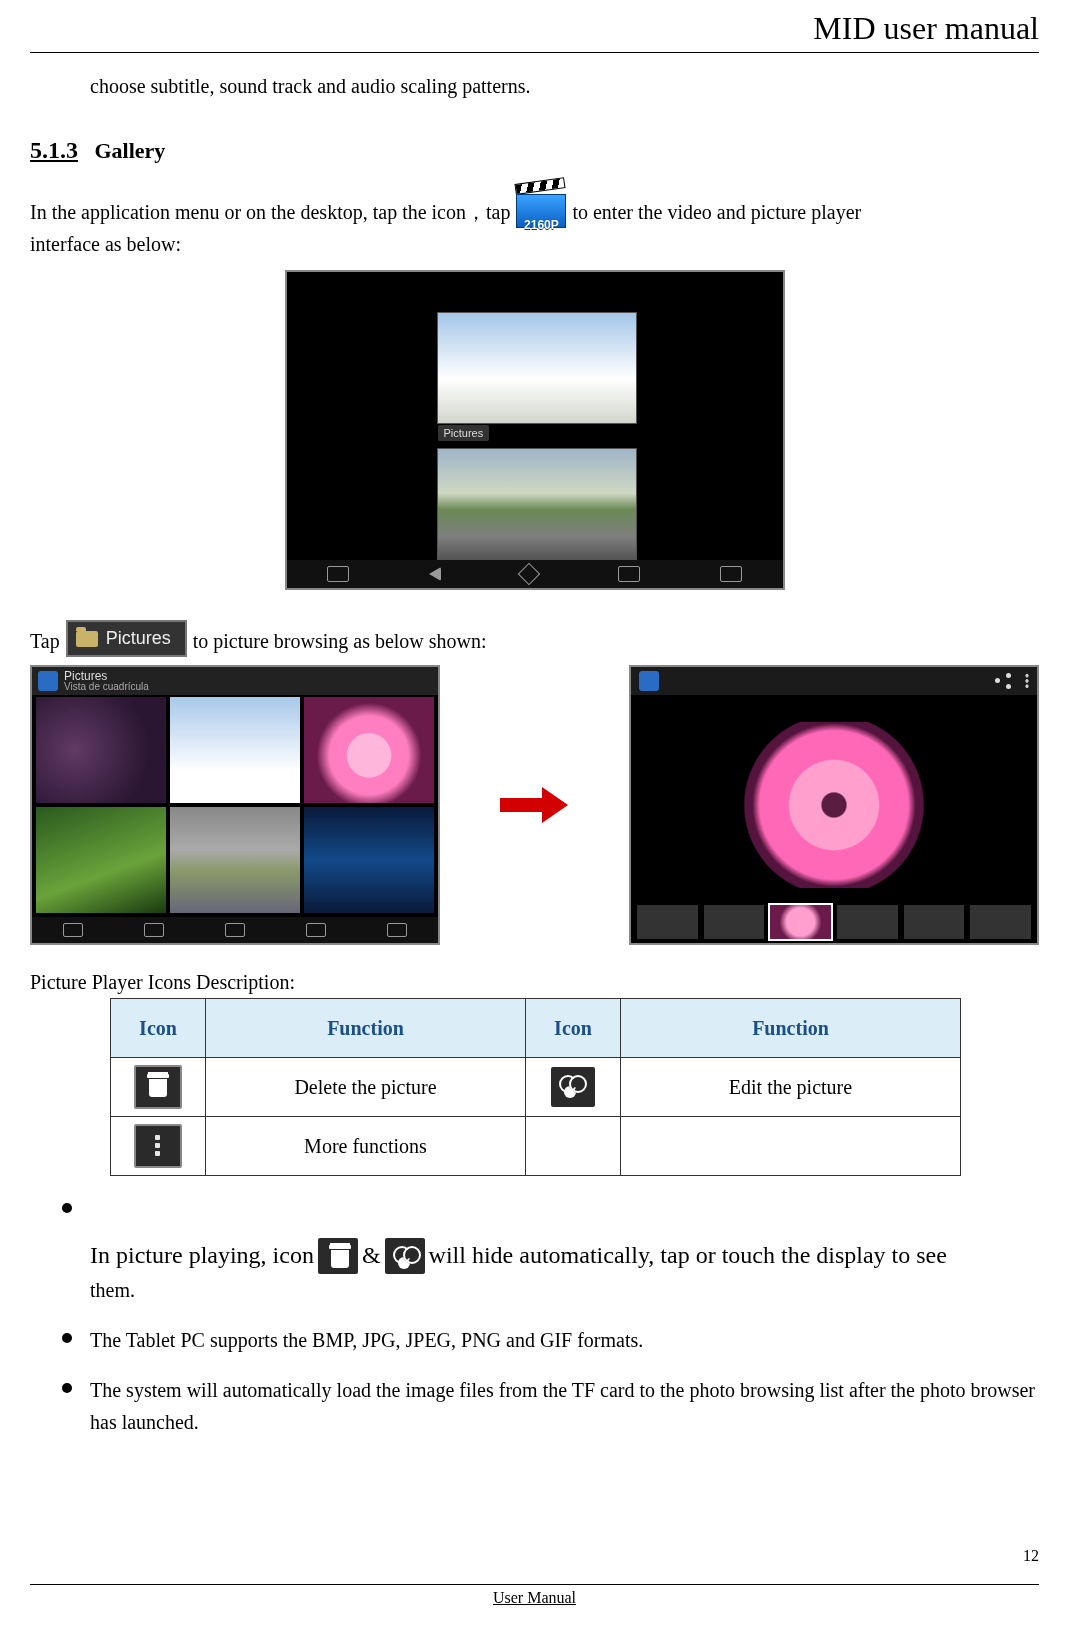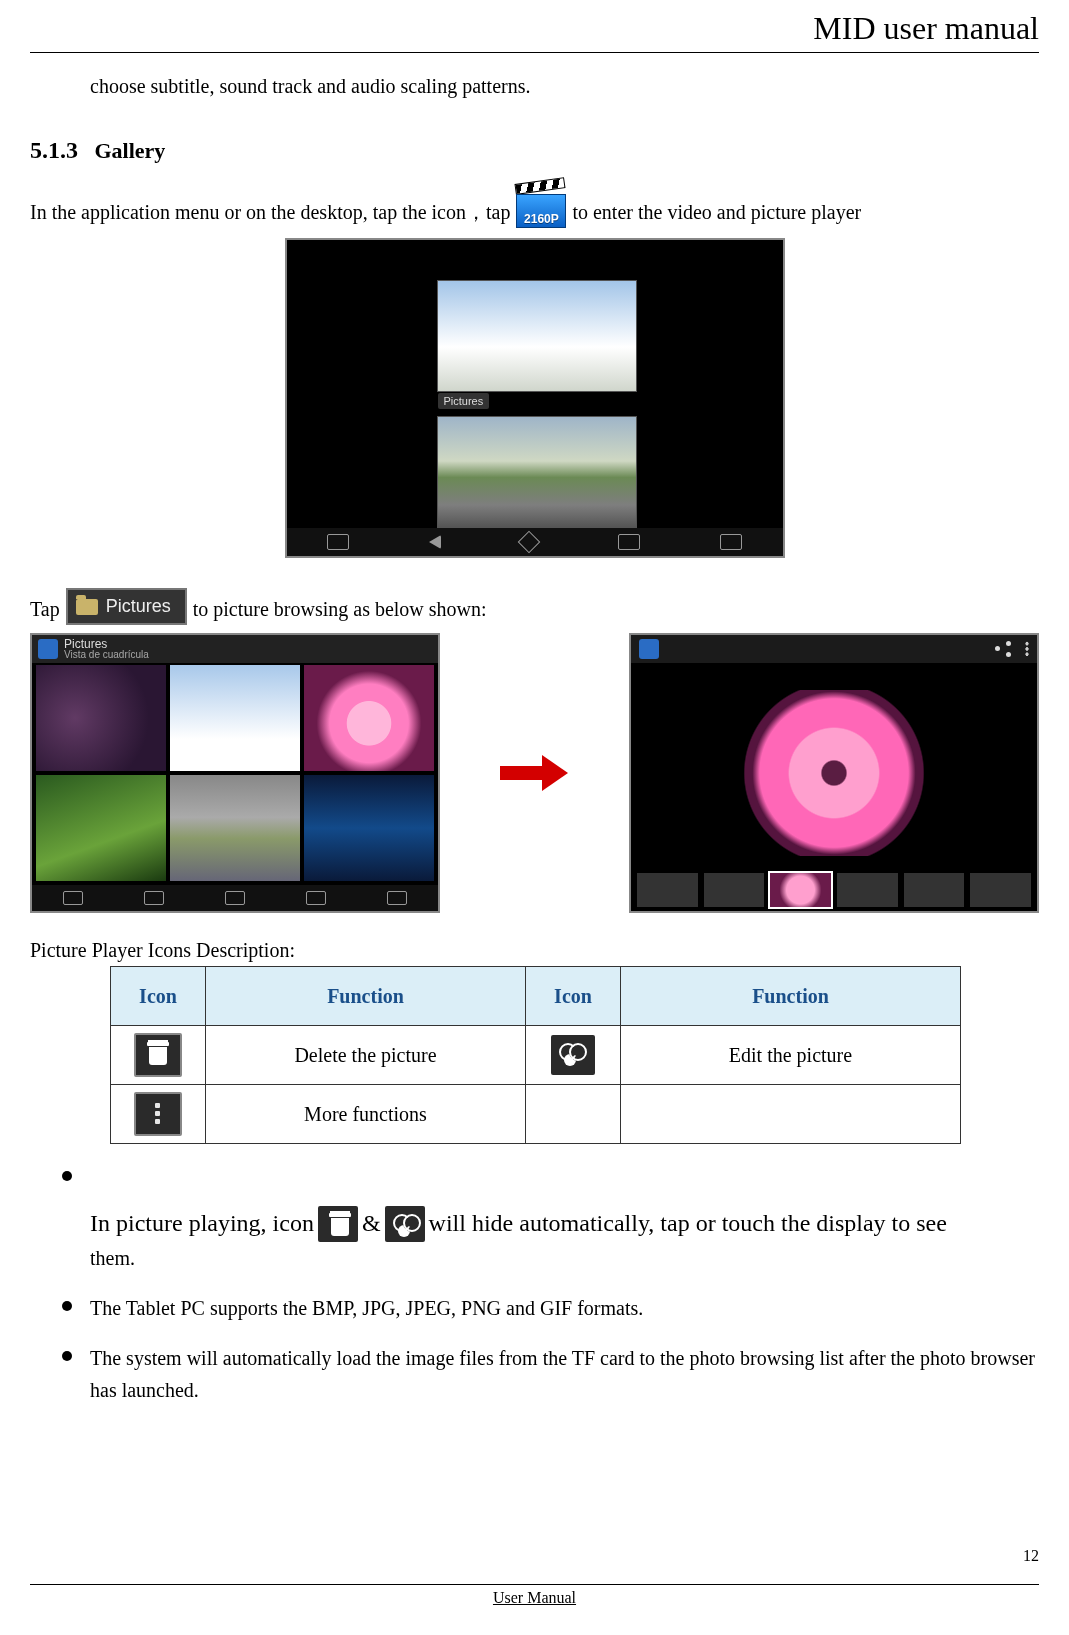--- a/index.html
+++ b/index.html
@@ -3,29 +3,29 @@
 <meta charset="utf-8">
 <style>
   html,body{margin:0;padding:0;background:#fff;color:#000;font-family:"Times New Roman",Times,serif;}
   .page{width:1069px;height:1635px;margin:0 auto;position:relative;box-sizing:border-box;padding:0 30px;}
   .header-title{position:absolute;top:10px;right:30px;font-size:32px;}
   .header-rule{position:absolute;top:52px;left:30px;right:30px;border-top:1.5px solid #000;}
   .body{position:absolute;top:70px;left:30px;right:30px;}
   p{margin:0;font-size:20px;line-height:1.6;}
   .indent{margin-left:60px;}
   .section-heading{font-size:22px;margin-top:35px;margin-bottom:20px;}
-  .section-heading .num{font-weight:bold;font-size:24px;}
+  .section-heading .num{font-weight:bold;font-size:24px;text-decoration:underline;}
   .section-heading .name{font-weight:bold;font-size:22px;}
   .inline-row{display:flex;align-items:flex-end;flex-wrap:wrap;gap:6px;}
   .inline-row span{font-size:20px;line-height:1.6;}
 
   
   .icon-2160p{display:inline-block;width:50px;height:44px;position:relative;vertical-align:bottom;}
   .icon-2160p .clap-top{position:absolute;top:0;left:0;width:100%;height:11px;background:repeating-linear-gradient(110deg,#000 0 6px,#fff 6px 12px);transform:rotate(-8deg);transform-origin:left bottom;border:1px solid #000;box-sizing:border-box;}
-  .icon-2160p .clap-body{position:absolute;top:10px;left:0;width:100%;height:34px;background:linear-gradient(180deg,#3aa4ff 0%,#0a5fc4 100%);border:1px solid #023a7a;box-sizing:border-box;color:#fff;font:bold 12px/1 Arial,sans-serif;text-align:center;padding-top:18px;text-shadow:0 1px 0 #023a7a;}
+  .icon-2160p .clap-body{position:absolute;top:10px;left:0;width:100%;height:34px;background:linear-gradient(180deg,#3aa4ff 0%,#0a5fc4 100%);border:1px solid #023a7a;box-sizing:border-box;color:#fff;font:bold 12px/1 Arial,sans-serif;text-align:center;padding-top:24px;text-shadow:0 1px 0 #023a7a;}
   .icon-2160p .clap-body::after{content:"";}
 
   
   .ss-albums{width:500px;height:320px;margin:10px auto 0;background:#000;border:2px solid #888;position:relative;box-sizing:border-box;overflow:hidden;}
   .ss-albums .topbar{position:absolute;top:0;left:0;right:0;height:32px;background:#222;display:flex;align-items:center;gap:8px;padding:0 8px;color:#ddd;font:13px Arial,sans-serif;}
   .ss-albums .topbar .app{width:22px;height:22px;background:#2a6cc4;border-radius:3px;}
   .ss-albums .topbar .spacer{flex:1;}
   .ss-albums .topbar .cam{width:18px;height:14px;border:2px solid #ccc;border-radius:3px;position:relative;}
   .ss-albums .topbar .cam::after{content:"";position:absolute;top:2px;left:4px;width:6px;height:6px;border:2px solid #ccc;border-radius:50%;}
   .ss-albums .topbar .dots{width:4px;height:16px;background:radial-gradient(#ccc 1.5px,transparent 1.6px) 0 0/4px 5.3px;}
@@ -132,20 +132,21 @@
     </div>
 
     <div class="inline-row">
       <span>In the application menu or on the desktop, tap the icon，tap</span>
       <span class="icon-2160p">
         <span class="clap-top"></span>
         <span class="clap-body">2160P</span>
       </span>
       <span>to enter the video and picture player</span>
     </div>
+    <p>interface as below:</p>
 
     <div class="ss-albums">
       <div class="col">
         <div class="thumb sky">
           <div class="lbl">Pictures</div>
         </div>
         <div class="thumb road">
           <div class="lbl">Movies</div>
         </div>
       </div>

